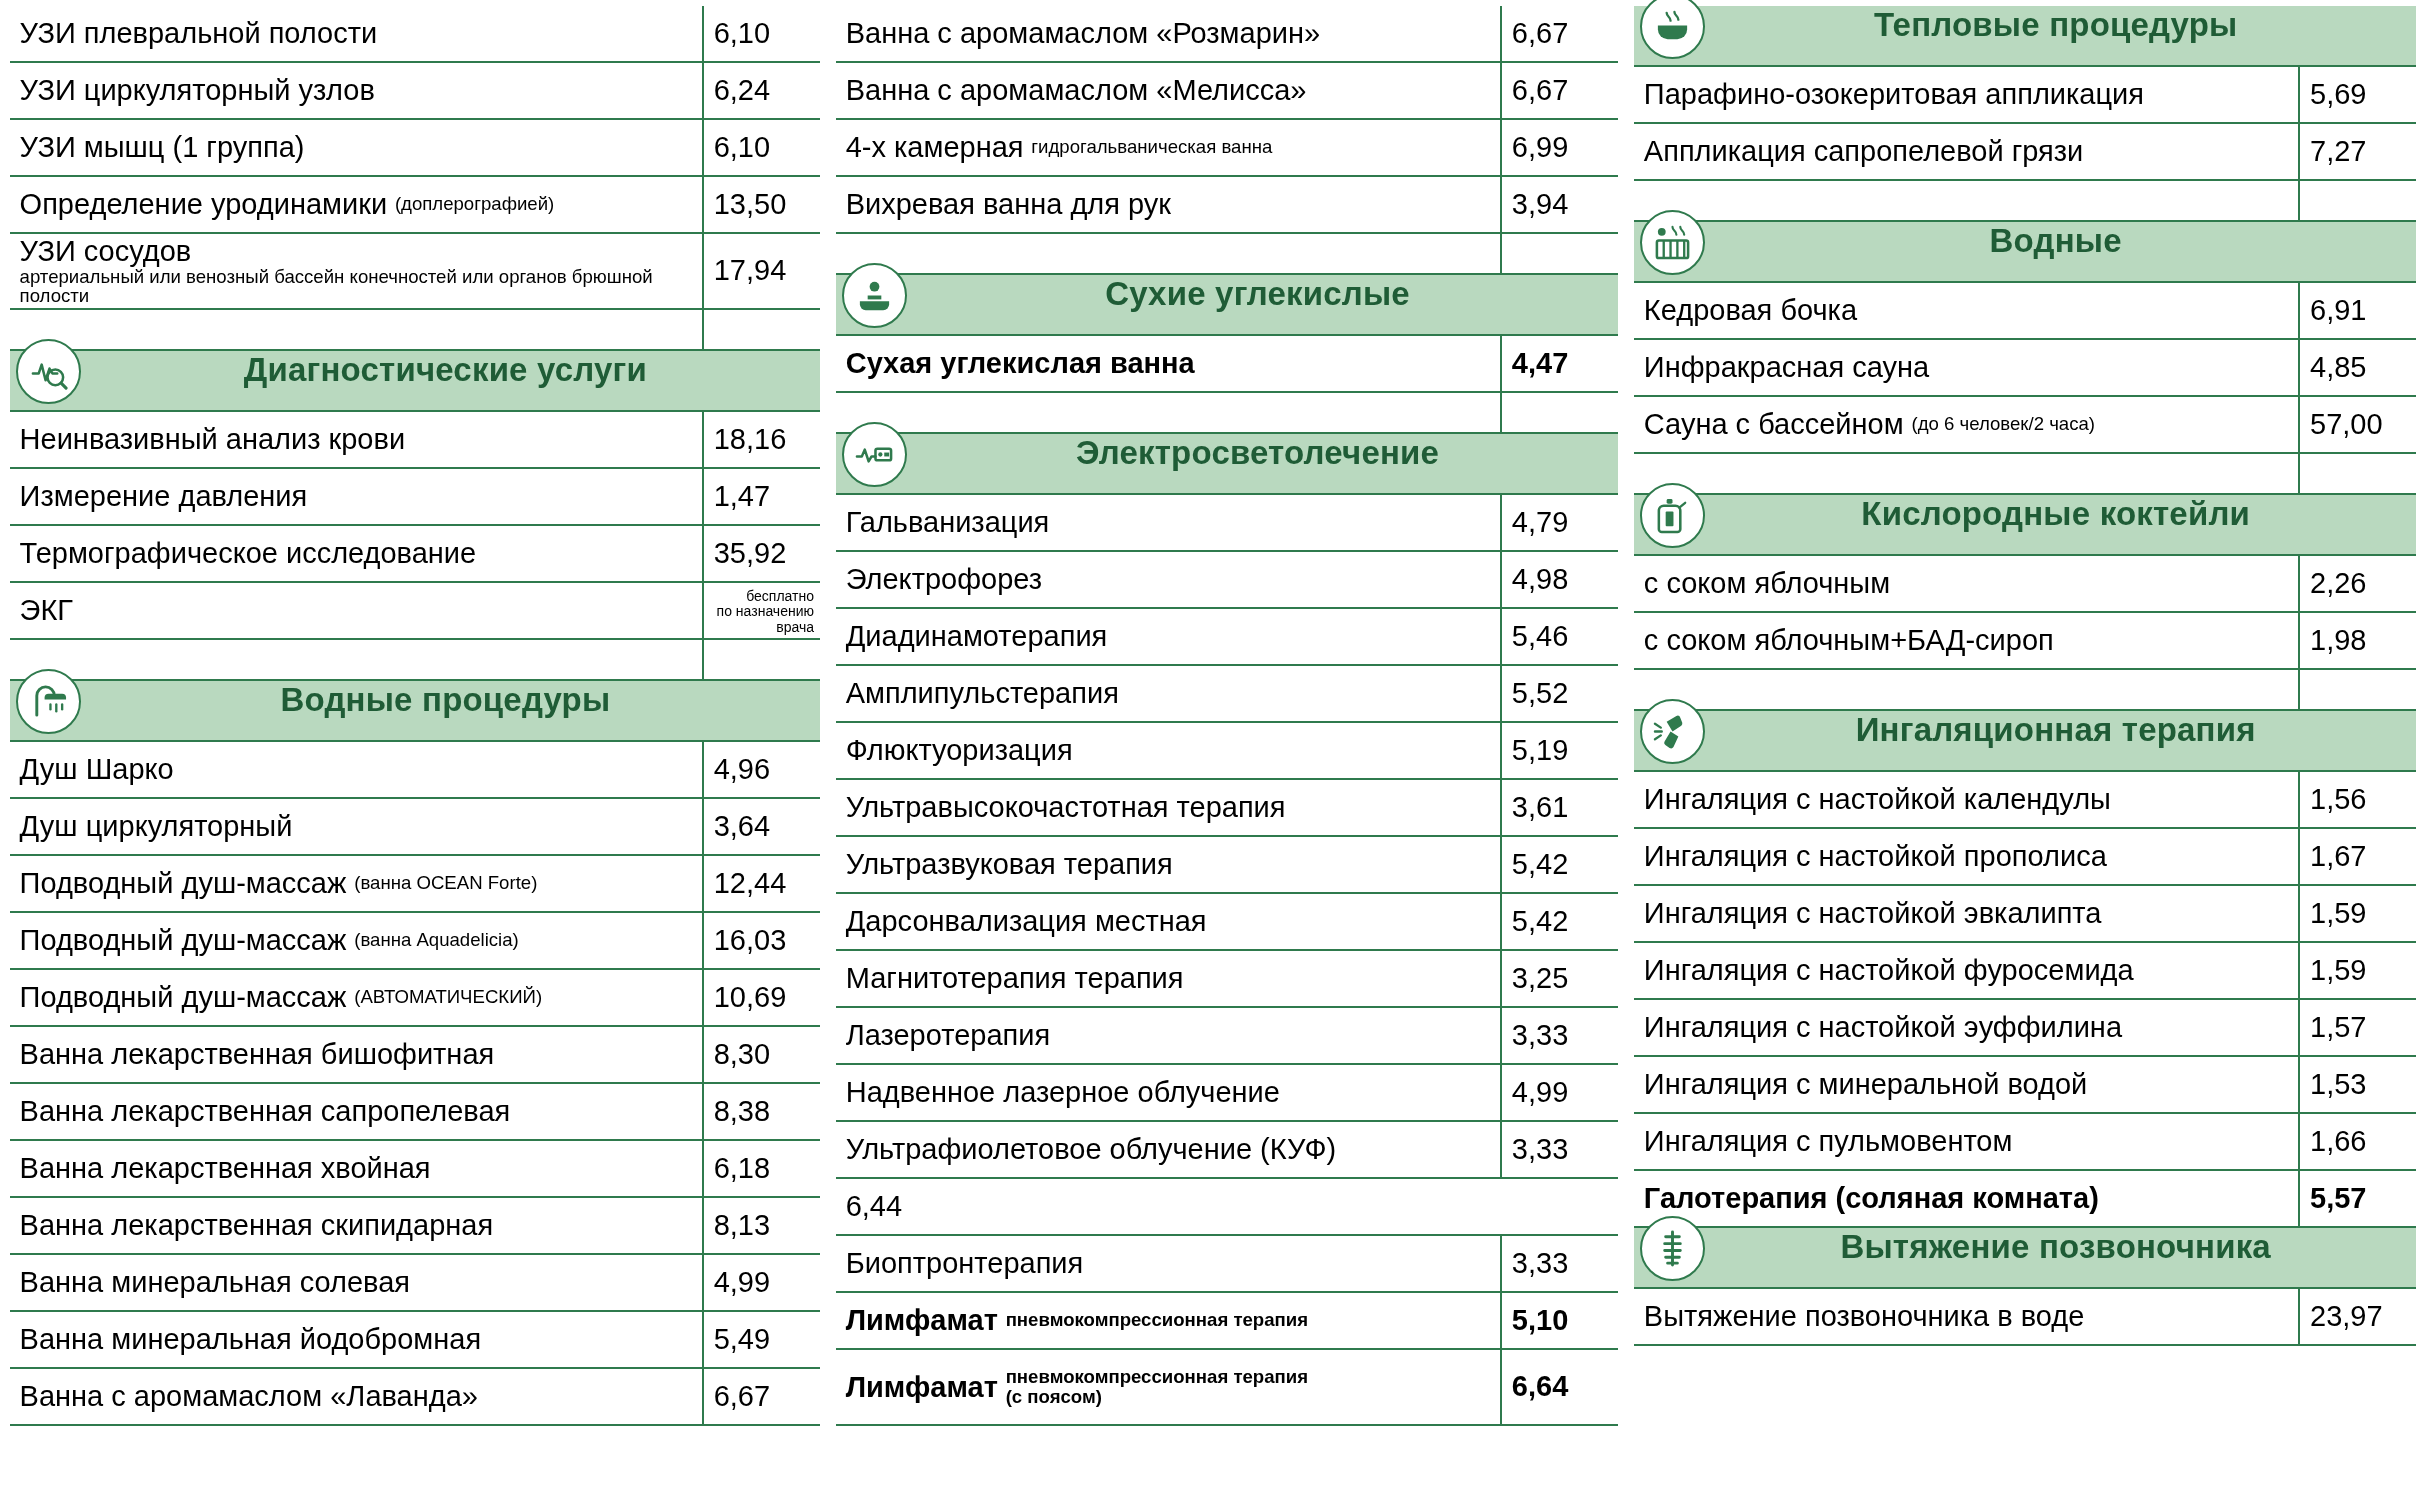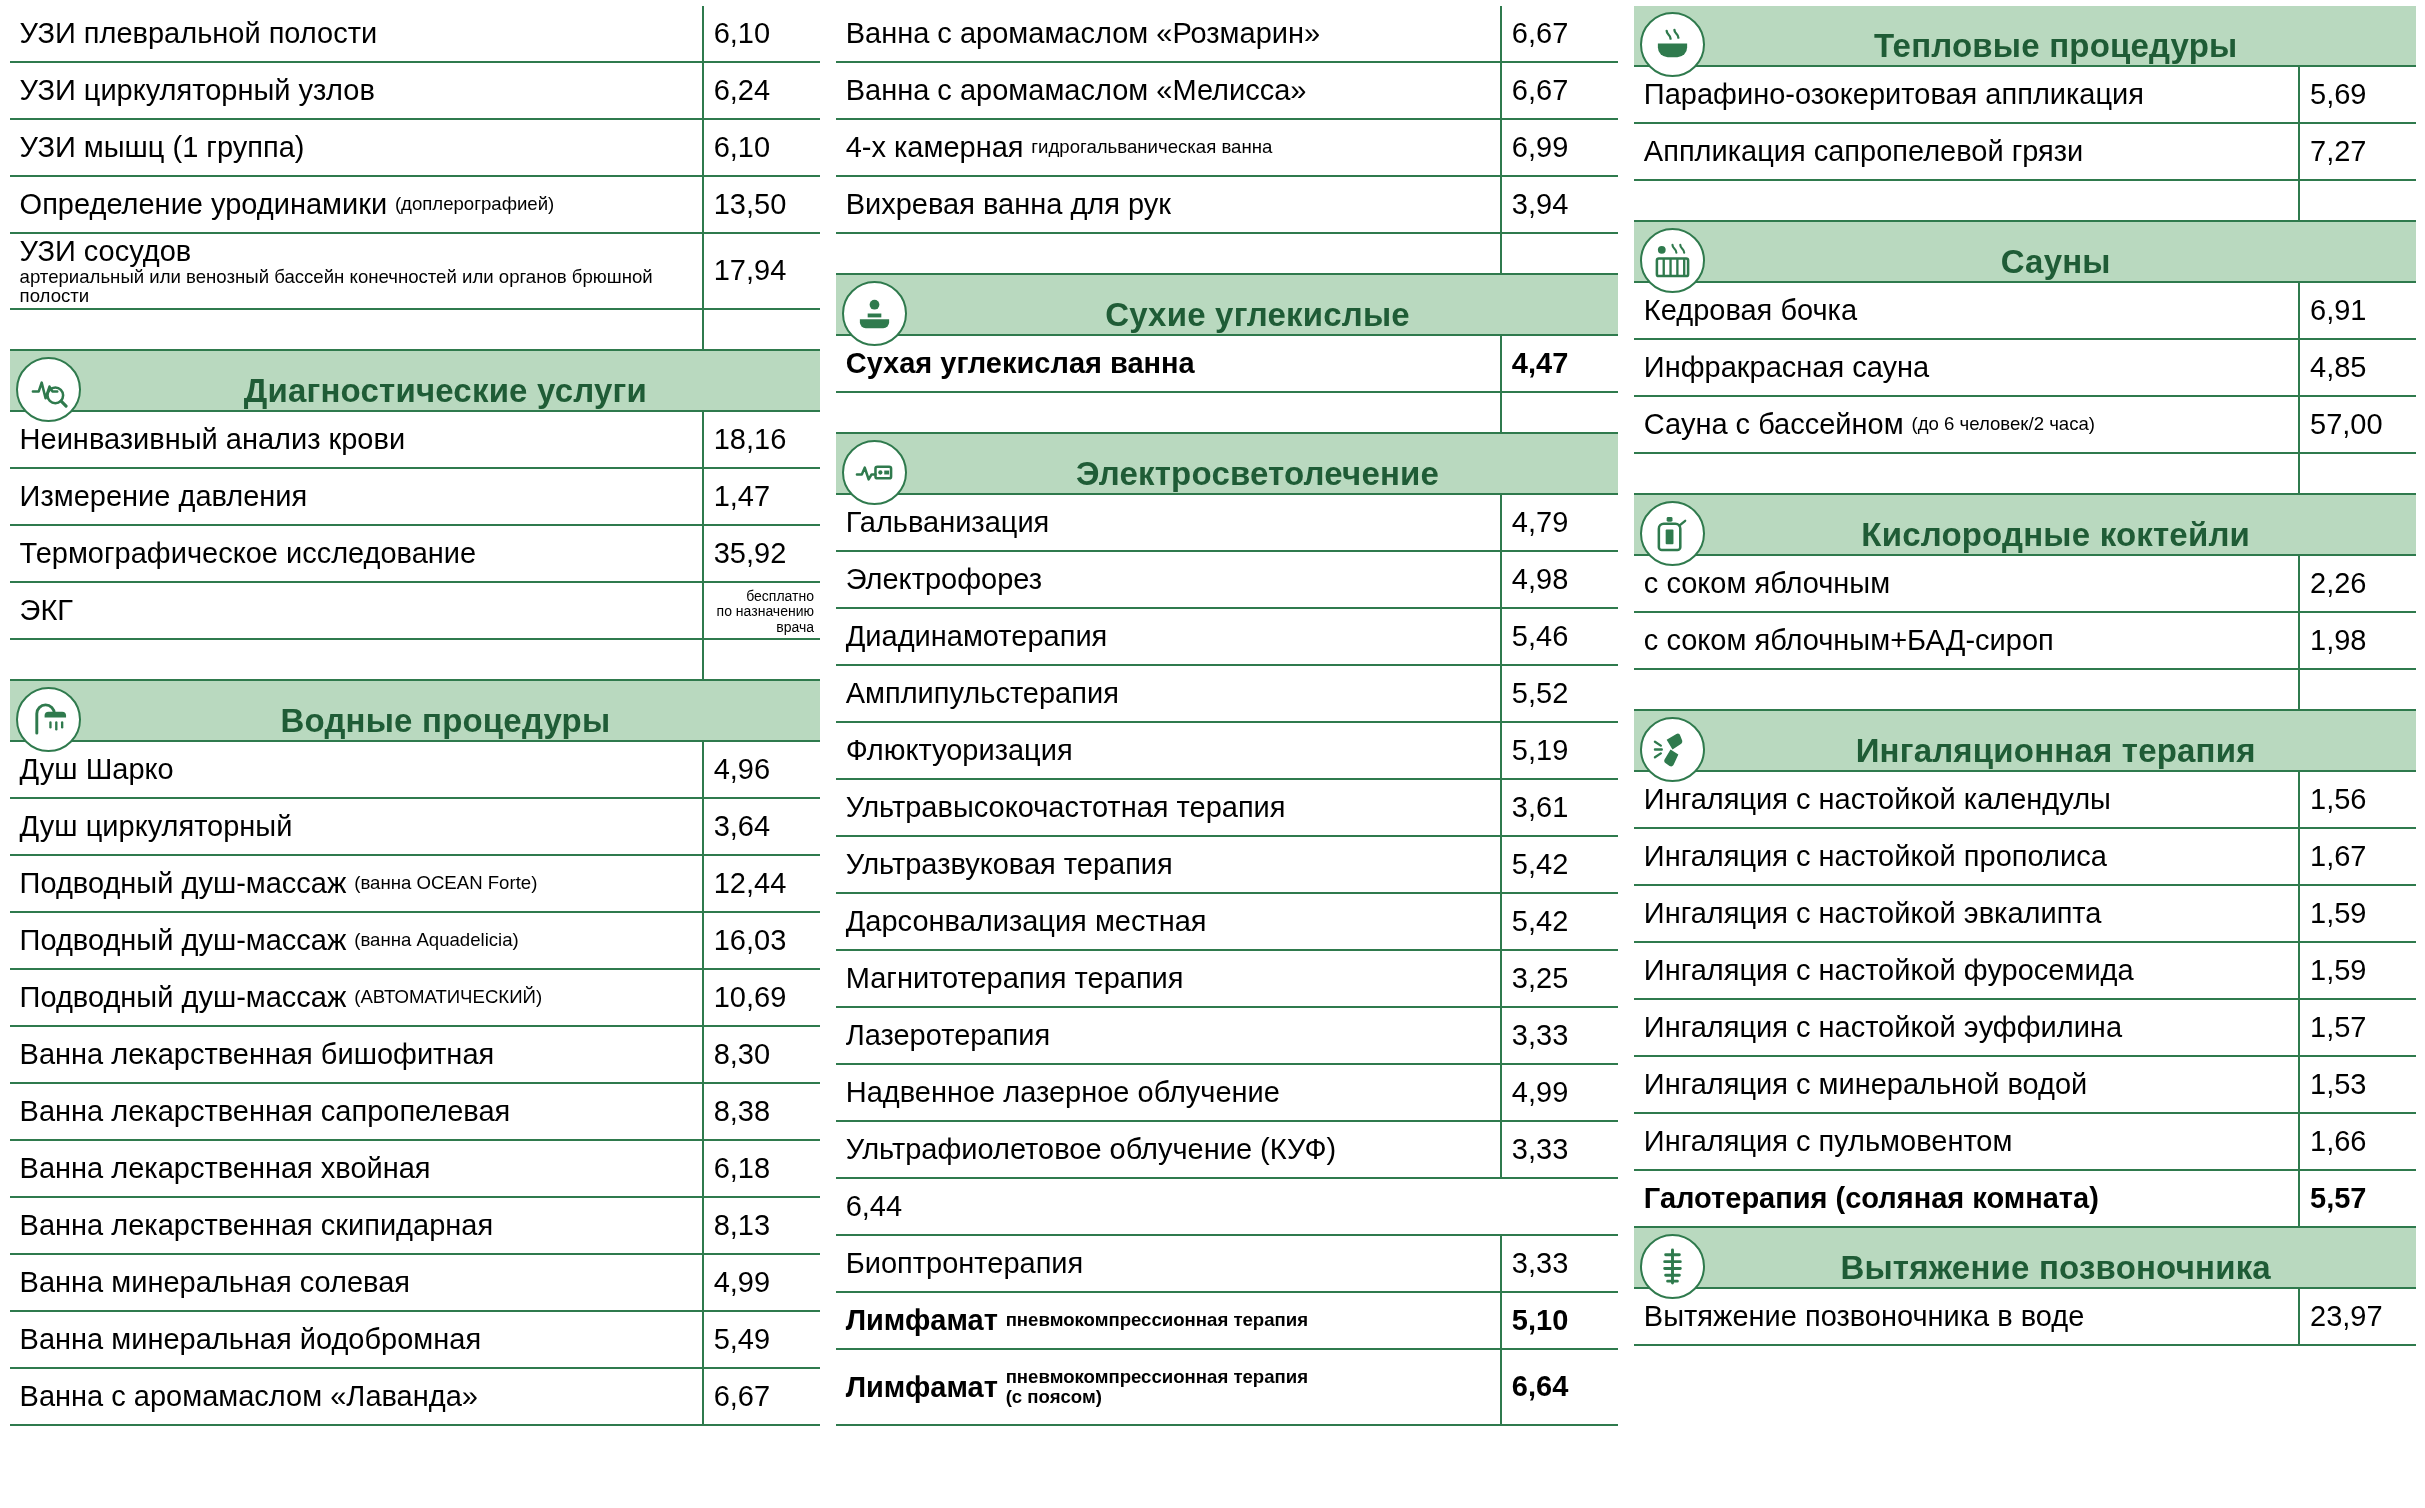--- a/index.html
+++ b/index.html
@@ -84,21 +84,21 @@
     display: block;
     padding-top: 5.9px;
   }
   .row.tall { min-height: 76px; }
   .row.empty { min-height: 41px; }
   .row.empty .label { border-right: 2px solid #2f7a4d; }
 
   
   .sec {
     display: flex;
-    align-items: flex-end;
+    align-items: flex-start;
     background: #b9d9bf;
     min-height: 61px;
     border-bottom: 2px solid #2f7a4d;
     box-sizing: border-box;
     position: relative;
     padding-left: 5.9px;
   }
   .sec .badge {
     width: 61px;
     height: 61px;
@@ -495,21 +495,21 @@
             <svg width="39" height="39" viewBox="0 0 40 40">
               <circle cx="9" cy="9" r="4" fill="#2f7a4d"></circle>
               <path d="M20 4 c0 4 4 4 4 8 M28 4 c0 4 4 4 4 8" fill="none" stroke="#2f7a4d" stroke-width="2.2" stroke-linecap="round"></path>
               <rect x="4" y="18" width="32" height="18" rx="2" fill="none" stroke="#2f7a4d" stroke-width="2.6"></rect>
               <line x1="11" y1="18" x2="11" y2="36" stroke="#2f7a4d" stroke-width="2.4"></line>
               <line x1="18" y1="18" x2="18" y2="36" stroke="#2f7a4d" stroke-width="2.4"></line>
               <line x1="25" y1="18" x2="25" y2="36" stroke="#2f7a4d" stroke-width="2.4"></line>
               <line x1="32" y1="18" x2="32" y2="36" stroke="#2f7a4d" stroke-width="2.4"></line>
             </svg>
           </div>
-          <div class="sec-title">Сауны</div>
+          <div class="sec-title">Водные</div>
         </div>
         <div class="row">
           <div class="label">
             <span>Кедровая бочка</span>
           </div>
           <div class="price">6,91</div>
         </div>
         <div class="row">
           <div class="label">
             <span>Инфракрасная сауна</span>

